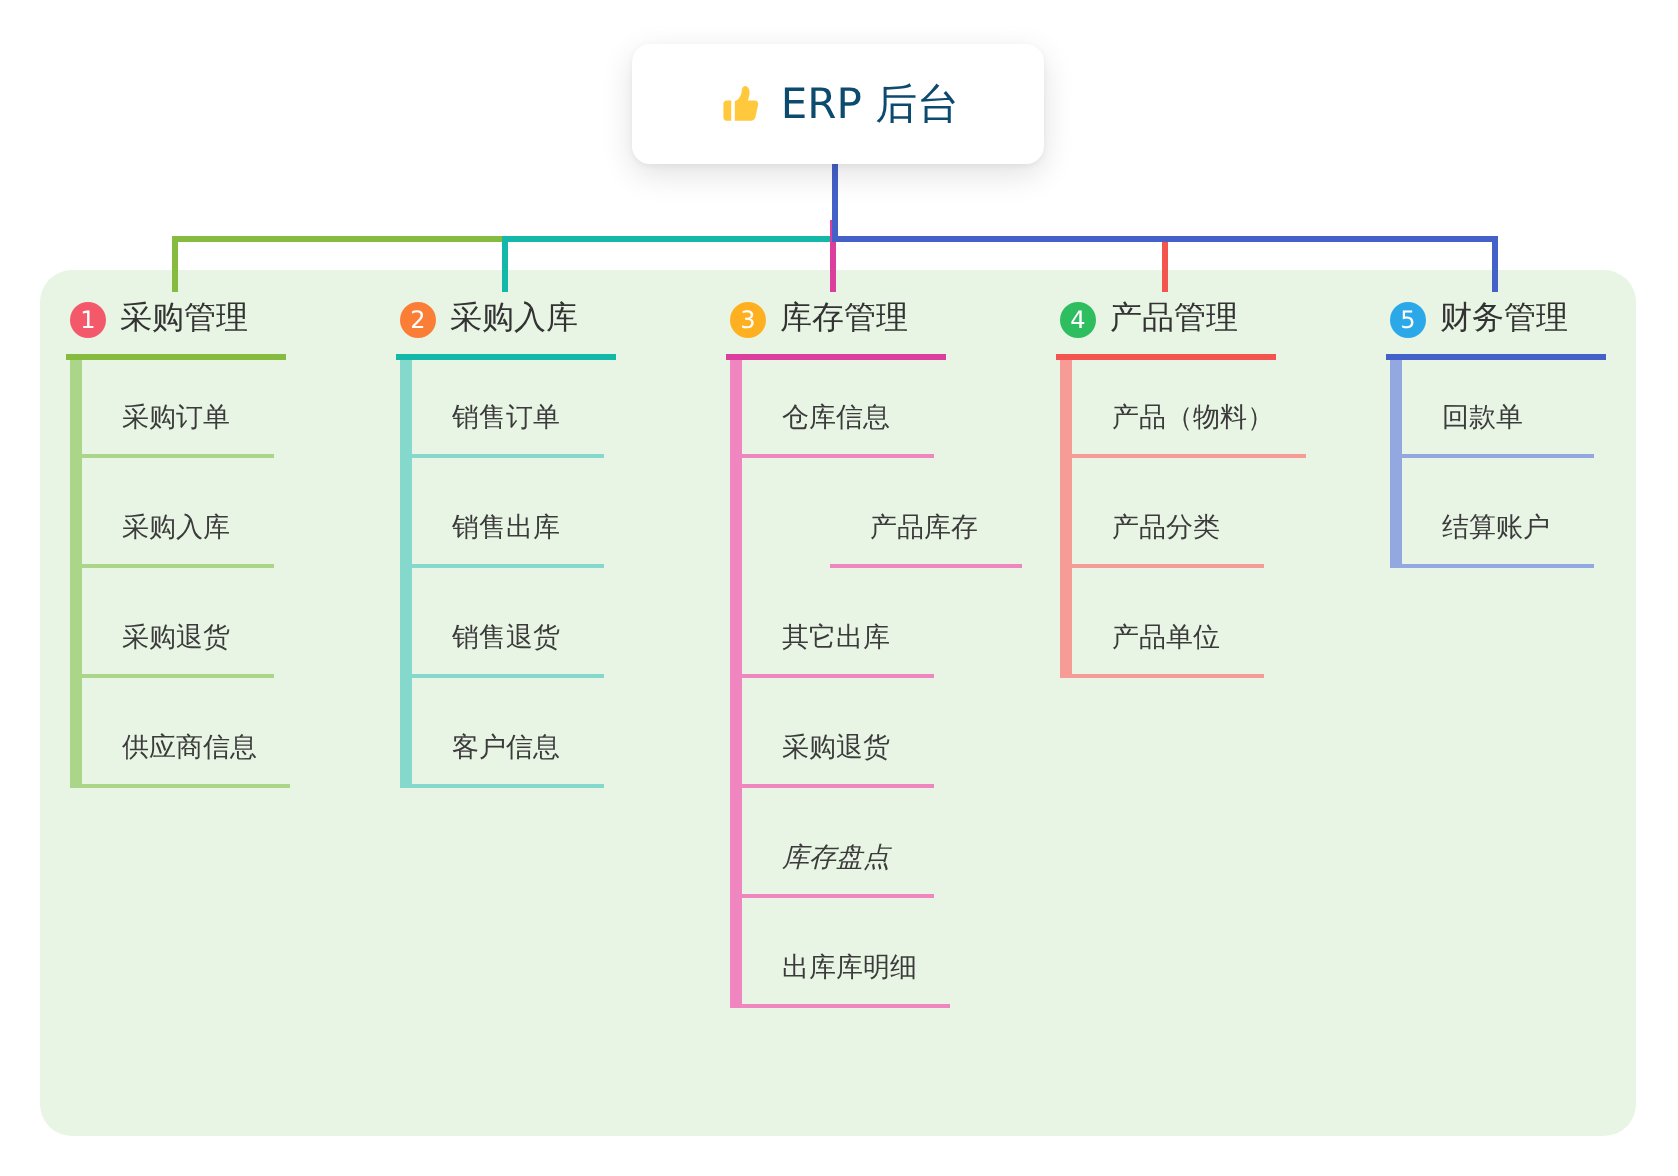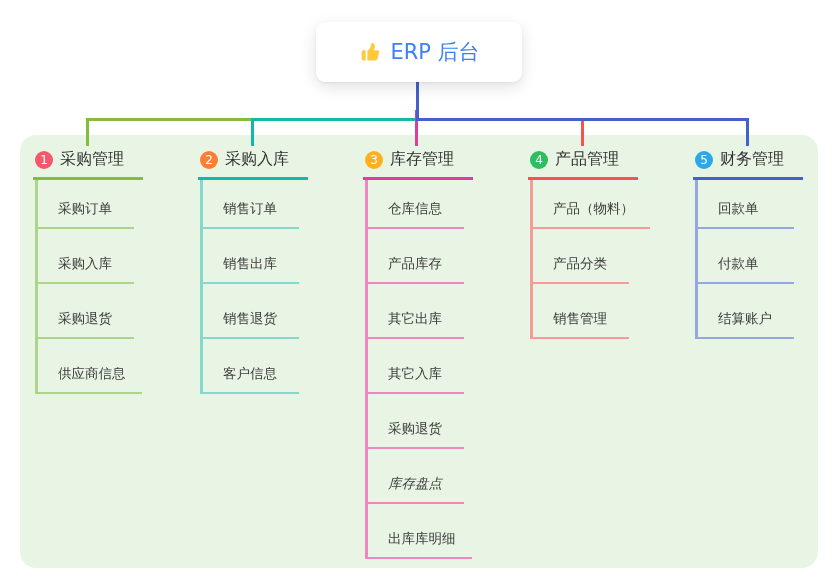--- a/index.html
+++ b/index.html
@@ -14,39 +14,39 @@
   .panel{
     position:absolute;left:20px;top:135px;width:798px;height:433px;
     border-radius:16px;z-index:0;
   }
   
   .root-card{
     position:absolute;left:316px;top:22px;width:206px;height:60px;
     background:#ffffff;border-radius:9px;z-index:4;
     box-shadow:0 1px 3px rgba(0,0,0,.05),0 5px 16px rgba(0,0,0,.12);
     display:flex;align-items:center;justify-content:center;gap:8px;
-    font-size:21px;font-weight:500;color:#3b82f6;cursor:default;
+    font-size:21px;font-weight:500;color:#0c4a6e;cursor:default;
   }
   .thumb{display:flex;align-items:center;}
   .thumb svg{width:24px;height:24px;}
   
   .seg{position:absolute;}
   
   .branch{position:absolute;top:149px;z-index:3;}
   .branch-header{
     width:110px;box-sizing:border-box;display:flex;align-items:center;gap:7px;
     padding:0 0 7px 2px;border-bottom:3px solid #999;white-space:nowrap;
     font-size:16px;color:#333;cursor:pointer;
   }
   .badge{
     width:18px;height:18px;border-radius:50%;flex:none;
     color:#fff;font-size:12px;line-height:18px;text-align:center;font-weight:500;
   }
   .children{
-    margin-left:2px;border-left:3px solid #14b8a6;width:max-content;
+    margin-left:2px;border-left:6px solid #14b8a6;width:max-content;
   }
   .child{
     box-sizing:border-box;height:55px;display:flex;align-items:flex-end;
     padding:0 16px 9px 20px;border-bottom:2px solid #ccc;
     width:max-content;min-width:96px;white-space:nowrap;
     font-size:13.5px;color:#3b3b3b;cursor:pointer;
   }
   .child:first-child{height:49px;}
 </style>
 </head>
@@ -104,46 +104,44 @@
         </div>
   </div>
 
   <div class="branch" style="left: 363px;">
     <div class="branch-header" style="border-bottom-color: rgb(220, 62, 157);">
       <span class="badge" style="background: rgb(255, 176, 32);">3</span>
       <span class="branch-label">库存管理</span>
     </div>
     <div class="children" style="border-left-color: rgb(239, 134, 192);">
           <div class="child" style="border-bottom-color: rgb(239, 134, 192);">仓库信息</div>
-          <div class="child" style="border-bottom-color: rgb(239, 134, 192);">产品库存</div>
+          <div class="child" style="border-bottom-color: rgb(239, 134, 192); margin-left: 44px;">产品库存</div>
           <div class="child" style="border-bottom-color: rgb(239, 134, 192);">其它出库</div>
-          <div class="child" style="border-bottom-color: rgb(239, 134, 192);">其它入库</div>
           <div class="child" style="border-bottom-color: rgb(239, 134, 192);">采购退货</div>
           <div class="child" style="border-bottom-color: rgb(239, 134, 192); font-style: italic;">库存盘点</div>
           <div class="child" style="border-bottom-color: rgb(239, 134, 192);">出库库明细</div>
         </div>
   </div>
 
   <div class="branch" style="left: 528px;">
     <div class="branch-header" style="border-bottom-color: rgb(244, 84, 78);">
       <span class="badge" style="background: rgb(46, 189, 95);">4</span>
       <span class="branch-label">产品管理</span>
     </div>
     <div class="children" style="border-left-color: rgb(247, 155, 151);">
           <div class="child" style="border-bottom-color: rgb(247, 155, 151);">产品（物料）</div>
           <div class="child" style="border-bottom-color: rgb(247, 155, 151);">产品分类</div>
-          <div class="child" style="border-bottom-color: rgb(247, 155, 151);">销售管理</div>
+          <div class="child" style="border-bottom-color: rgb(247, 155, 151);">产品单位</div>
         </div>
   </div>
 
   <div class="branch" style="left: 693px;">
     <div class="branch-header" style="border-bottom-color: rgb(68, 97, 201);">
       <span class="badge" style="background: rgb(43, 168, 232);">5</span>
       <span class="branch-label">财务管理</span>
     </div>
     <div class="children" style="border-left-color: rgb(147, 168, 224);">
           <div class="child" style="border-bottom-color: rgb(147, 168, 224);">回款单</div>
-          <div class="child" style="border-bottom-color: rgb(147, 168, 224);">付款单</div>
           <div class="child" style="border-bottom-color: rgb(147, 168, 224);">结算账户</div>
         </div>
   </div>
 </div>
 </div>
 
 </body></html>

